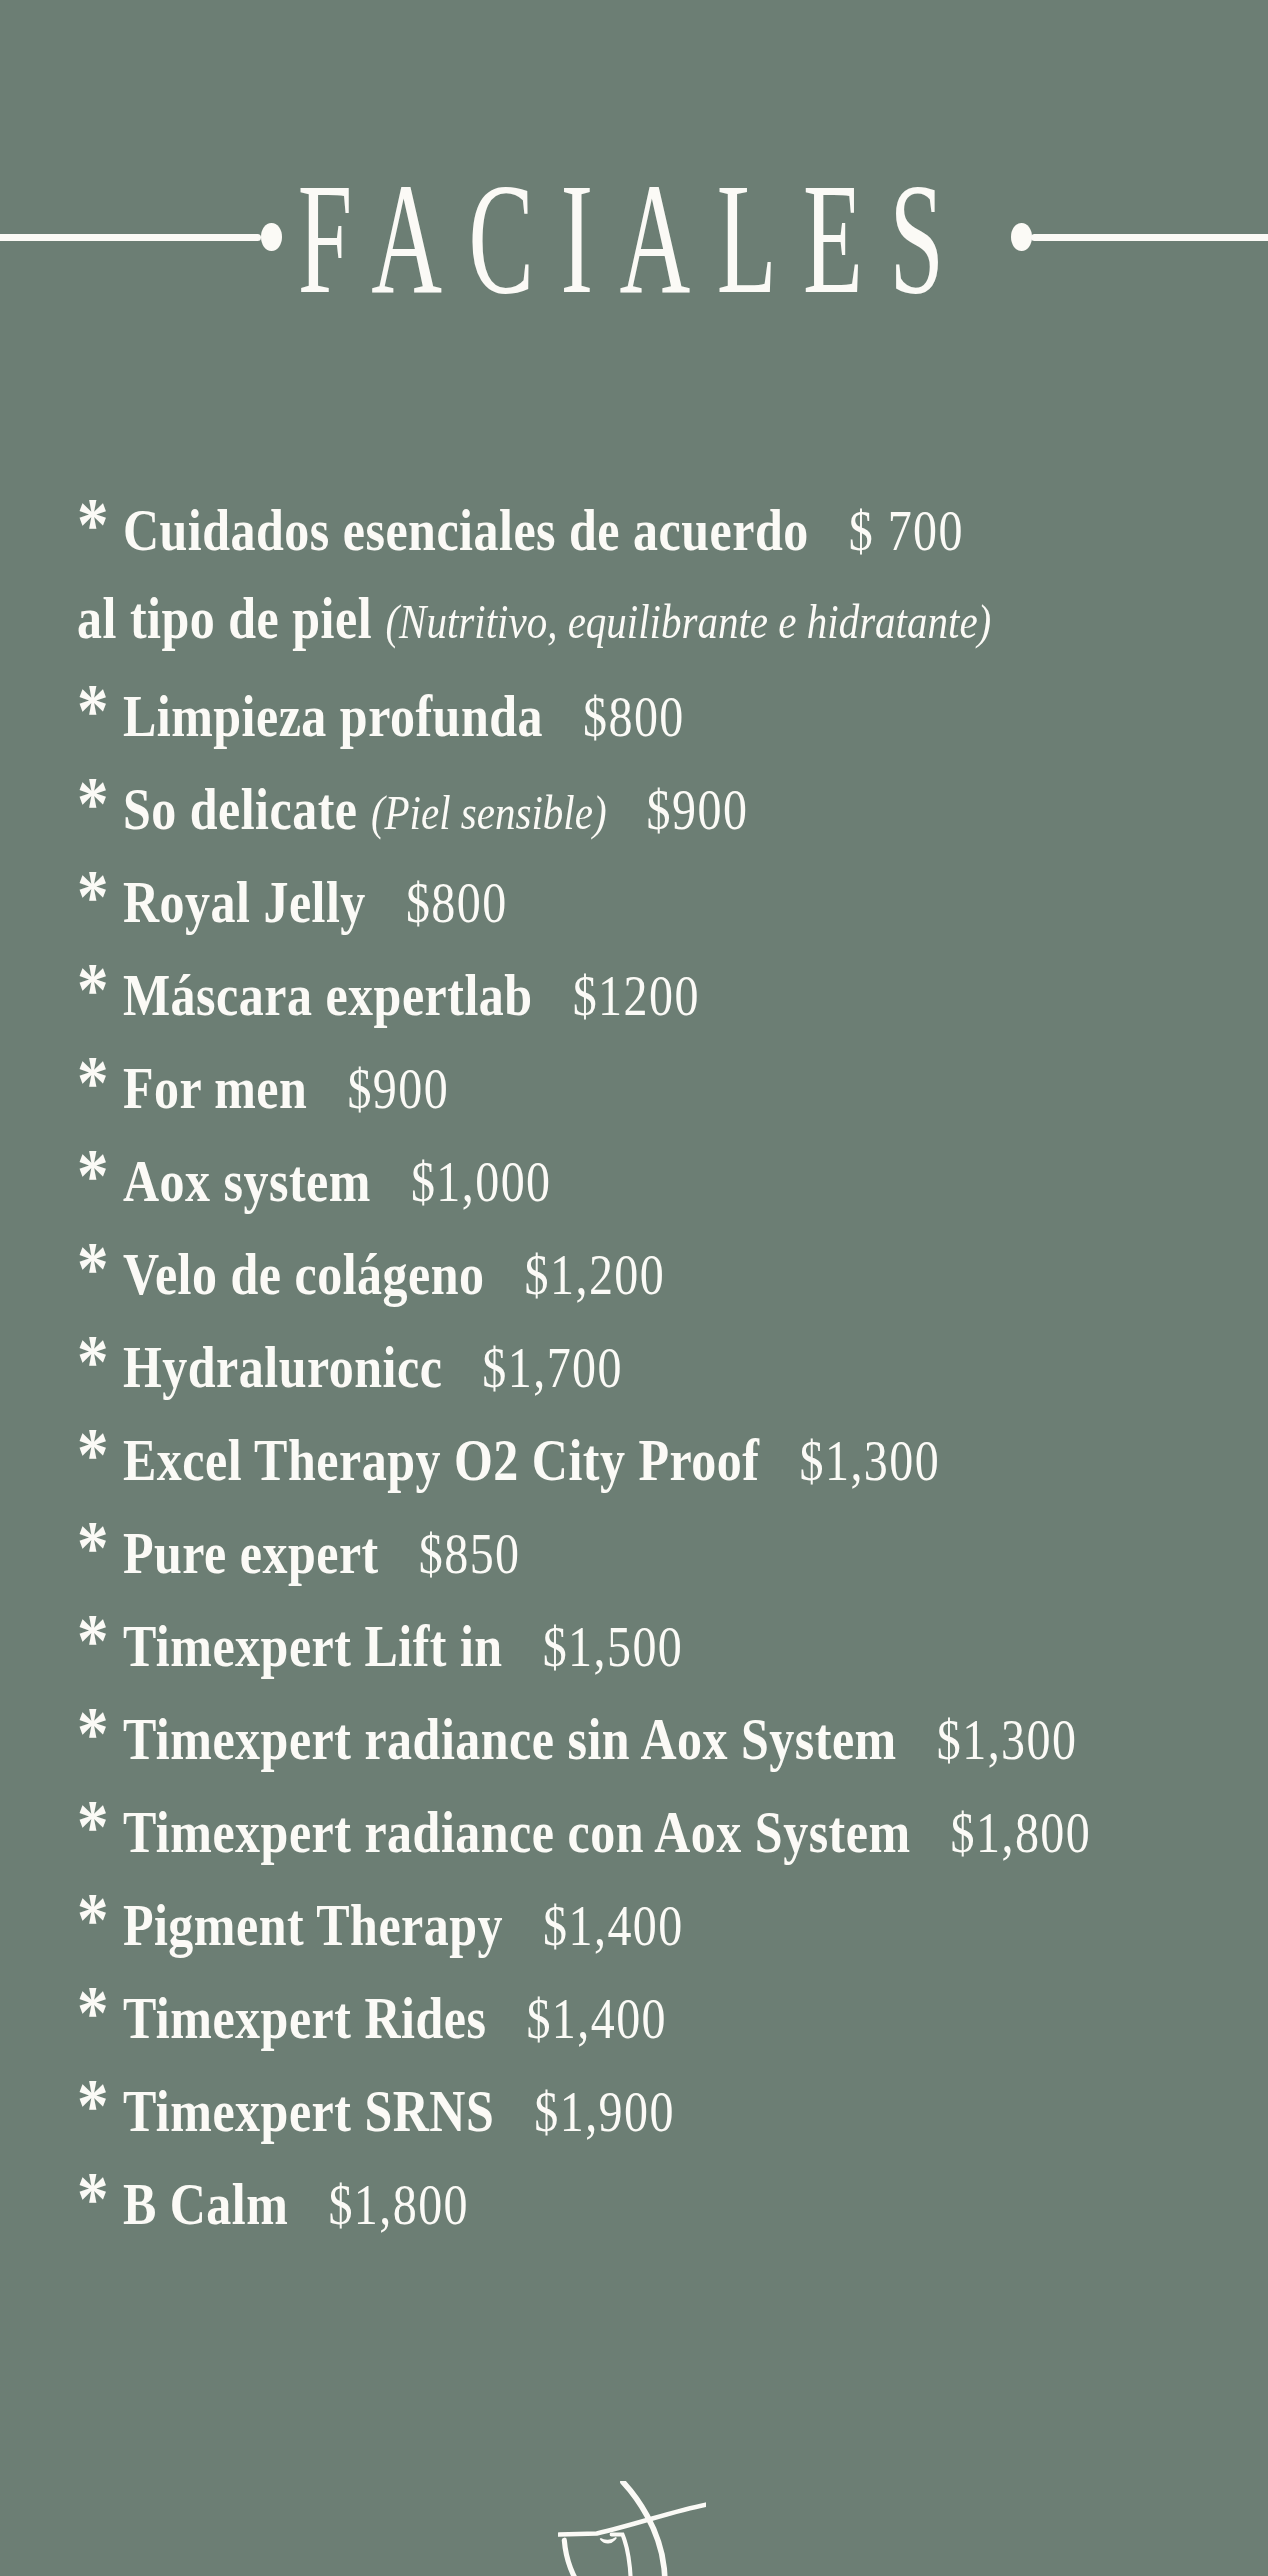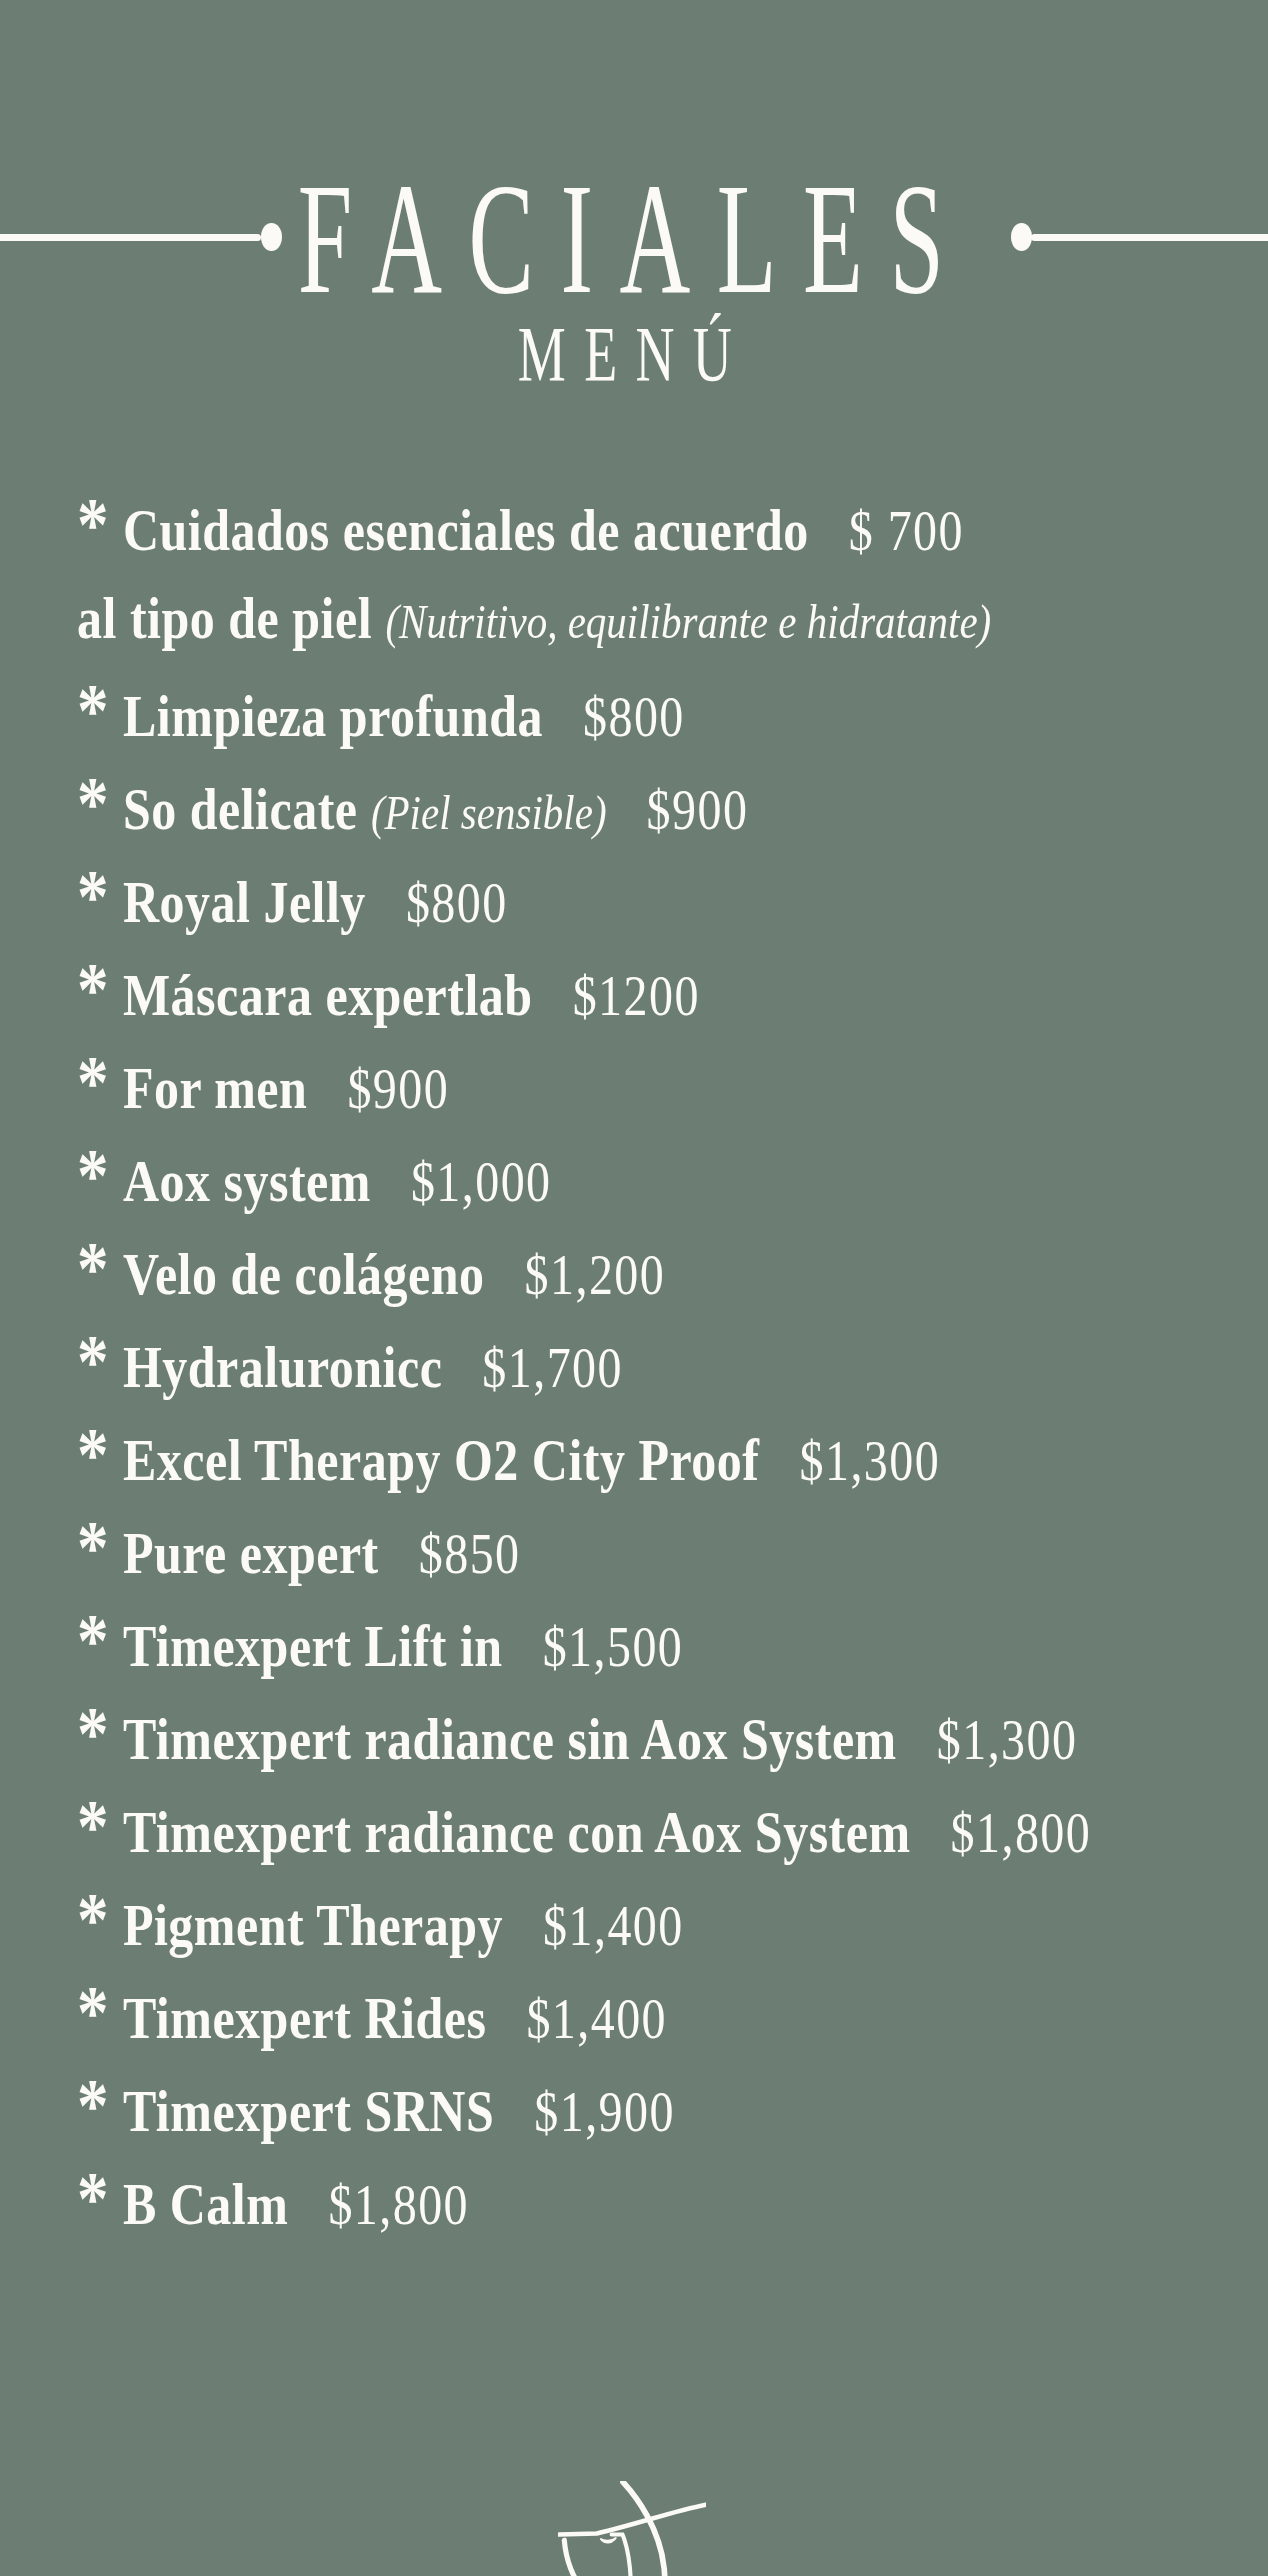--- a/index.html
+++ b/index.html
@@ -73,23 +73,20 @@
 
 <div class="page">
 
   <div class="rule rule-left"></div>
   <div class="dot dot-left"></div>
   <div class="dot dot-right"></div>
   <div class="rule rule-right"></div>
 
   <div class="title-wrap">
     <h1 class="title" style="margin:0;font-weight:400;">FACIALES</h1>
-  </div>
-  <div class="subtitle-wrap">
-    <h2 class="subtitle" style="margin:0;font-weight:400;">MENÚ</h2>
   </div>
 
   <main class="menu">
 
   <div class="row">
         <span class="bullet">*</span><span class="name">Cuidados esenciales de acuerdo</span><span class="price">$ 700</span>
       </div>
       <div class="row">
         <span class="name">al tipo de piel</span><span class="note">(Nutritivo, equilibrante e hidratante)</span>
       </div>

